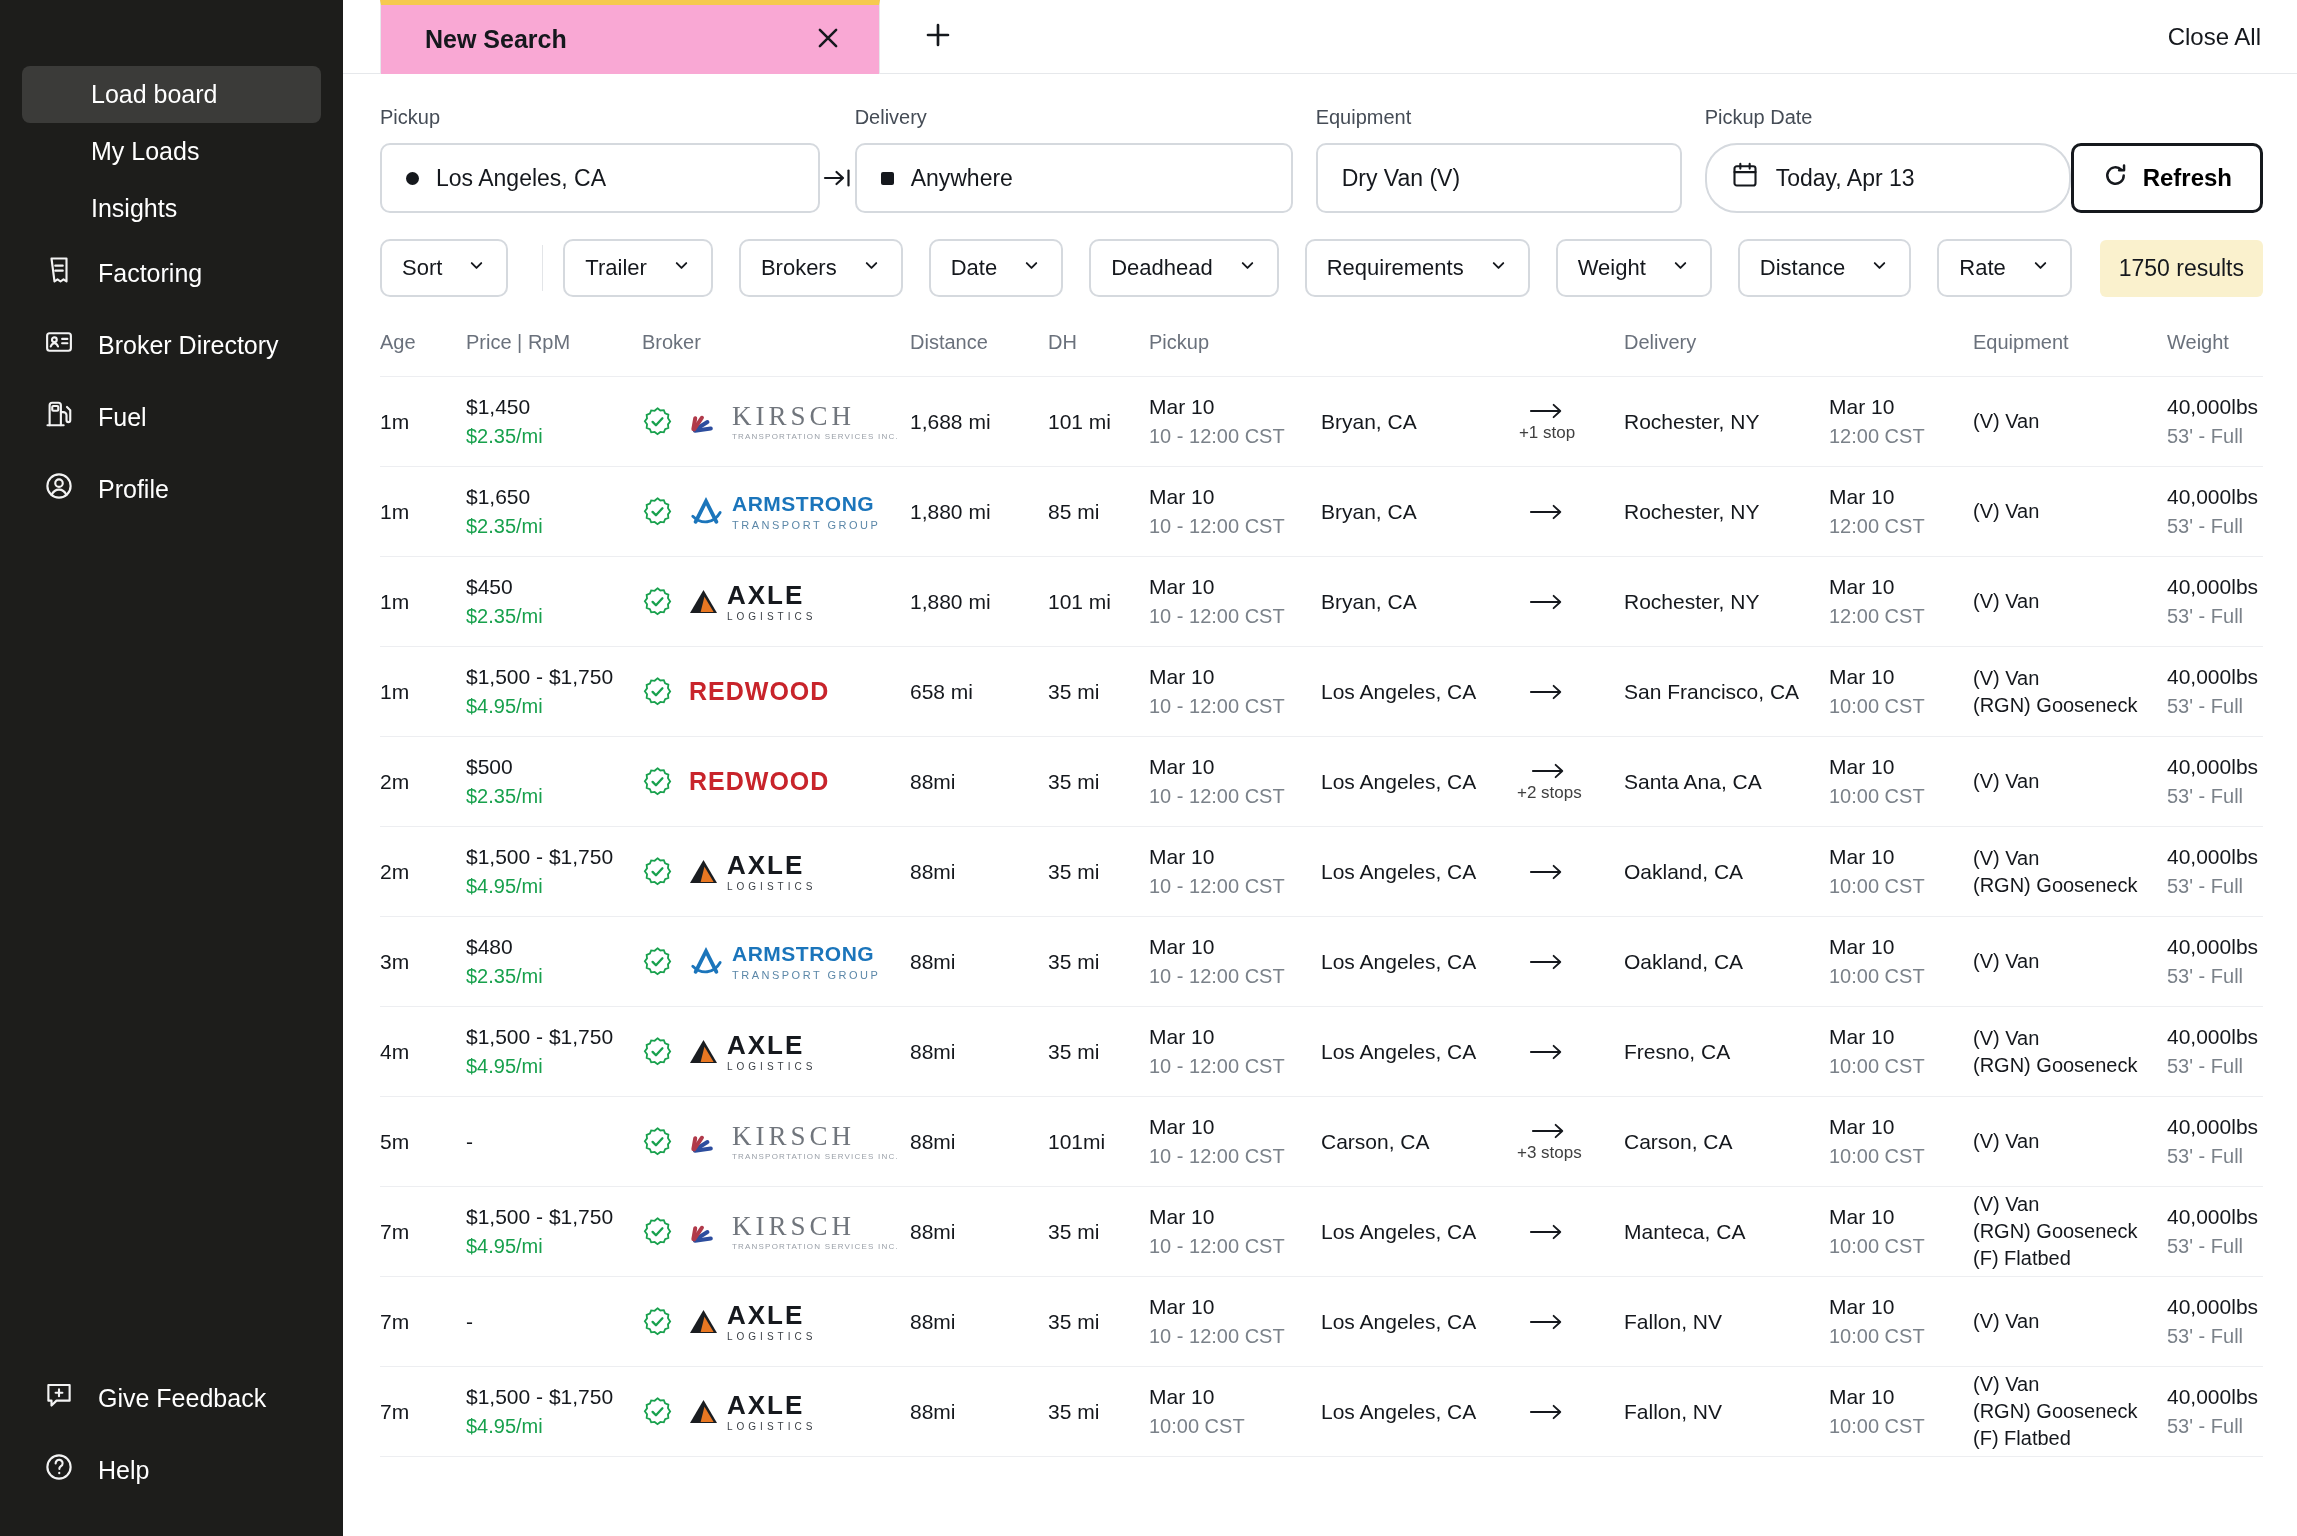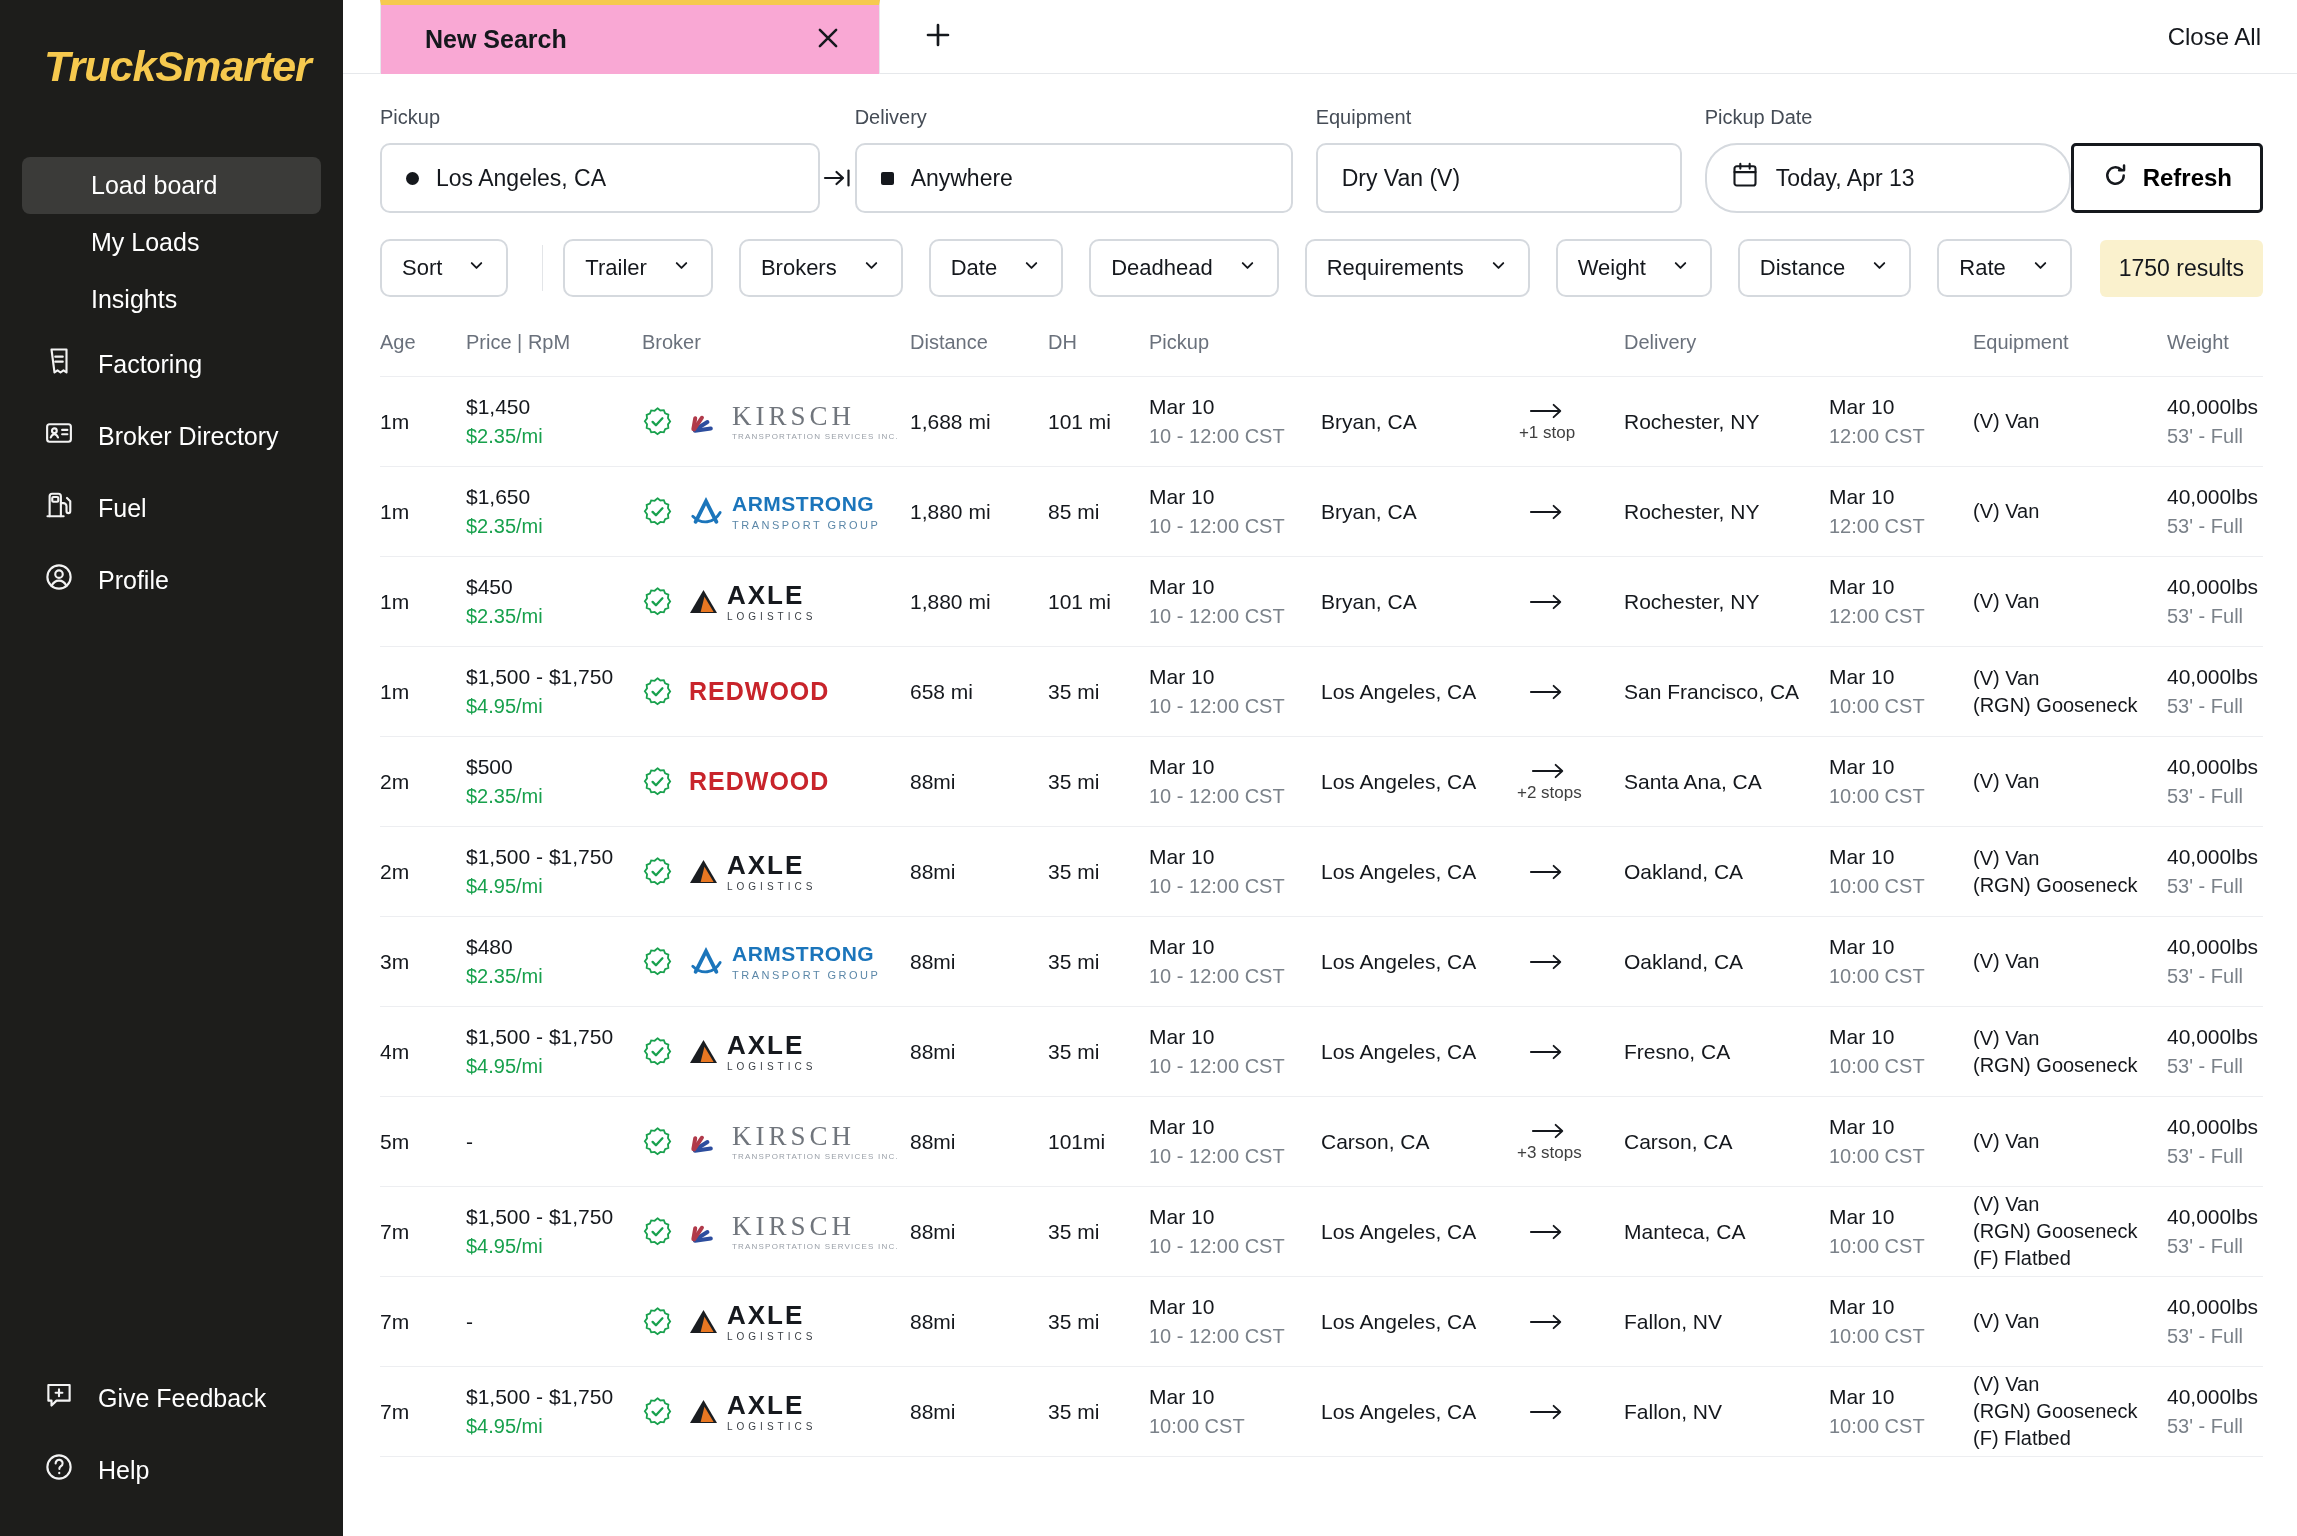--- a/index.html
+++ b/index.html
@@ -42,21 +42,21 @@
   .field-label { font-size:20px; color:#454C56; margin-bottom:14px; }
   .input { height:70px; border:2px solid #D5D9DE; border-radius:10px; background:#fff;
     display:flex; align-items:center; gap:17px; padding:0 24px; font-size:23px; cursor:text; }
   .w-pickup { width:440px; } .w-delivery { width:438px; }
   .w-equip { width:366px; } .w-date { width:366px;border-radius:32px; }
   .dot { width:13px; height:13px; border-radius:50%; background:#15181D; flex-shrink:0; }
   .sq { width:13px; height:13px; border-radius:2px; background:#15181D; flex-shrink:0; }
   .swap { width:46px; height:70px; display:flex; align-items:center; justify-content:center; cursor:pointer; }
   .gap23 { width:23px; flex-shrink:0; }
   .refresh-btn { margin-left:auto; height:70px; padding:0 28px; background:#fff;
-    border:3px solid #15181D; border-radius:5px; display:flex; align-items:center;
+    border:3px solid #15181D; border-radius:10px; display:flex; align-items:center;
     gap:14px; font-size:24px; font-weight:700; cursor:pointer; }
 
   
   .filters { margin-top:26px; padding:0 34px 0 37px; display:flex; align-items:center; flex-shrink:0; }
   .chip { height:58px; border:2px solid #D5D9DE; border-radius:10px; background:#fff;
     padding:0 20px; display:flex; align-items:center; gap:25px; font-size:22px;
     cursor:pointer; margin-right:26px; }
   .vdiv { width:1px; height:46px; background:#E3E5E8; margin:0 20px 0 8px; }
   .results-badge { margin-left:auto; margin-right:0; background:#FAF1CD; border-radius:6px;
     padding:15px 19px; font-size:23px; font-weight:500; }
@@ -86,21 +86,20 @@
   .axle-name { font-size:26px; font-weight:800; letter-spacing:2px; color:#16191E; line-height:1; }
   .axle-sub { display:block; font-size:10px; letter-spacing:4px; color:#3A3F45; margin-top:2px; }
   .redwood-name { font-size:25px; font-weight:800; letter-spacing:1px; color:#C8242B; }
 </style>
 </head>
 <body>
 
 <div class="app">
 
   <aside class="sidebar">
-    <div class="logo">TruckSmarter</div>
     <nav class="nav">
       <div class="nav-item nav-sub nav-pill">
         <span>Load board</span>
       </div>
       <div class="nav-item nav-sub">
         <span>My Loads</span>
       </div>
       <div class="nav-item nav-sub">
         <span>Insights</span>
       </div>

